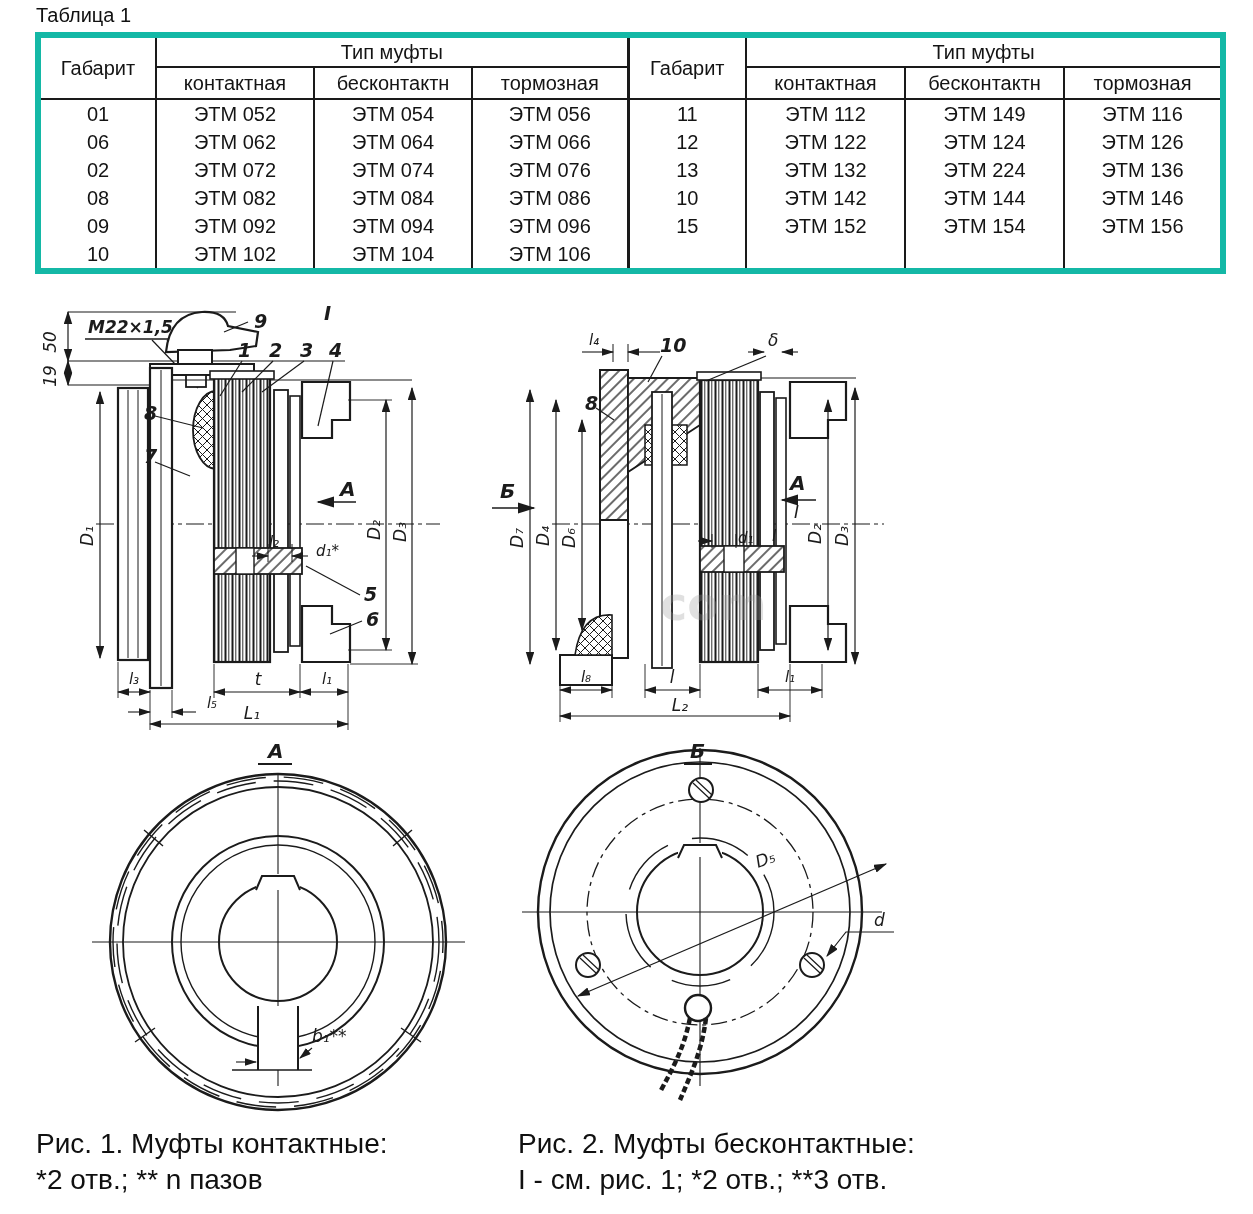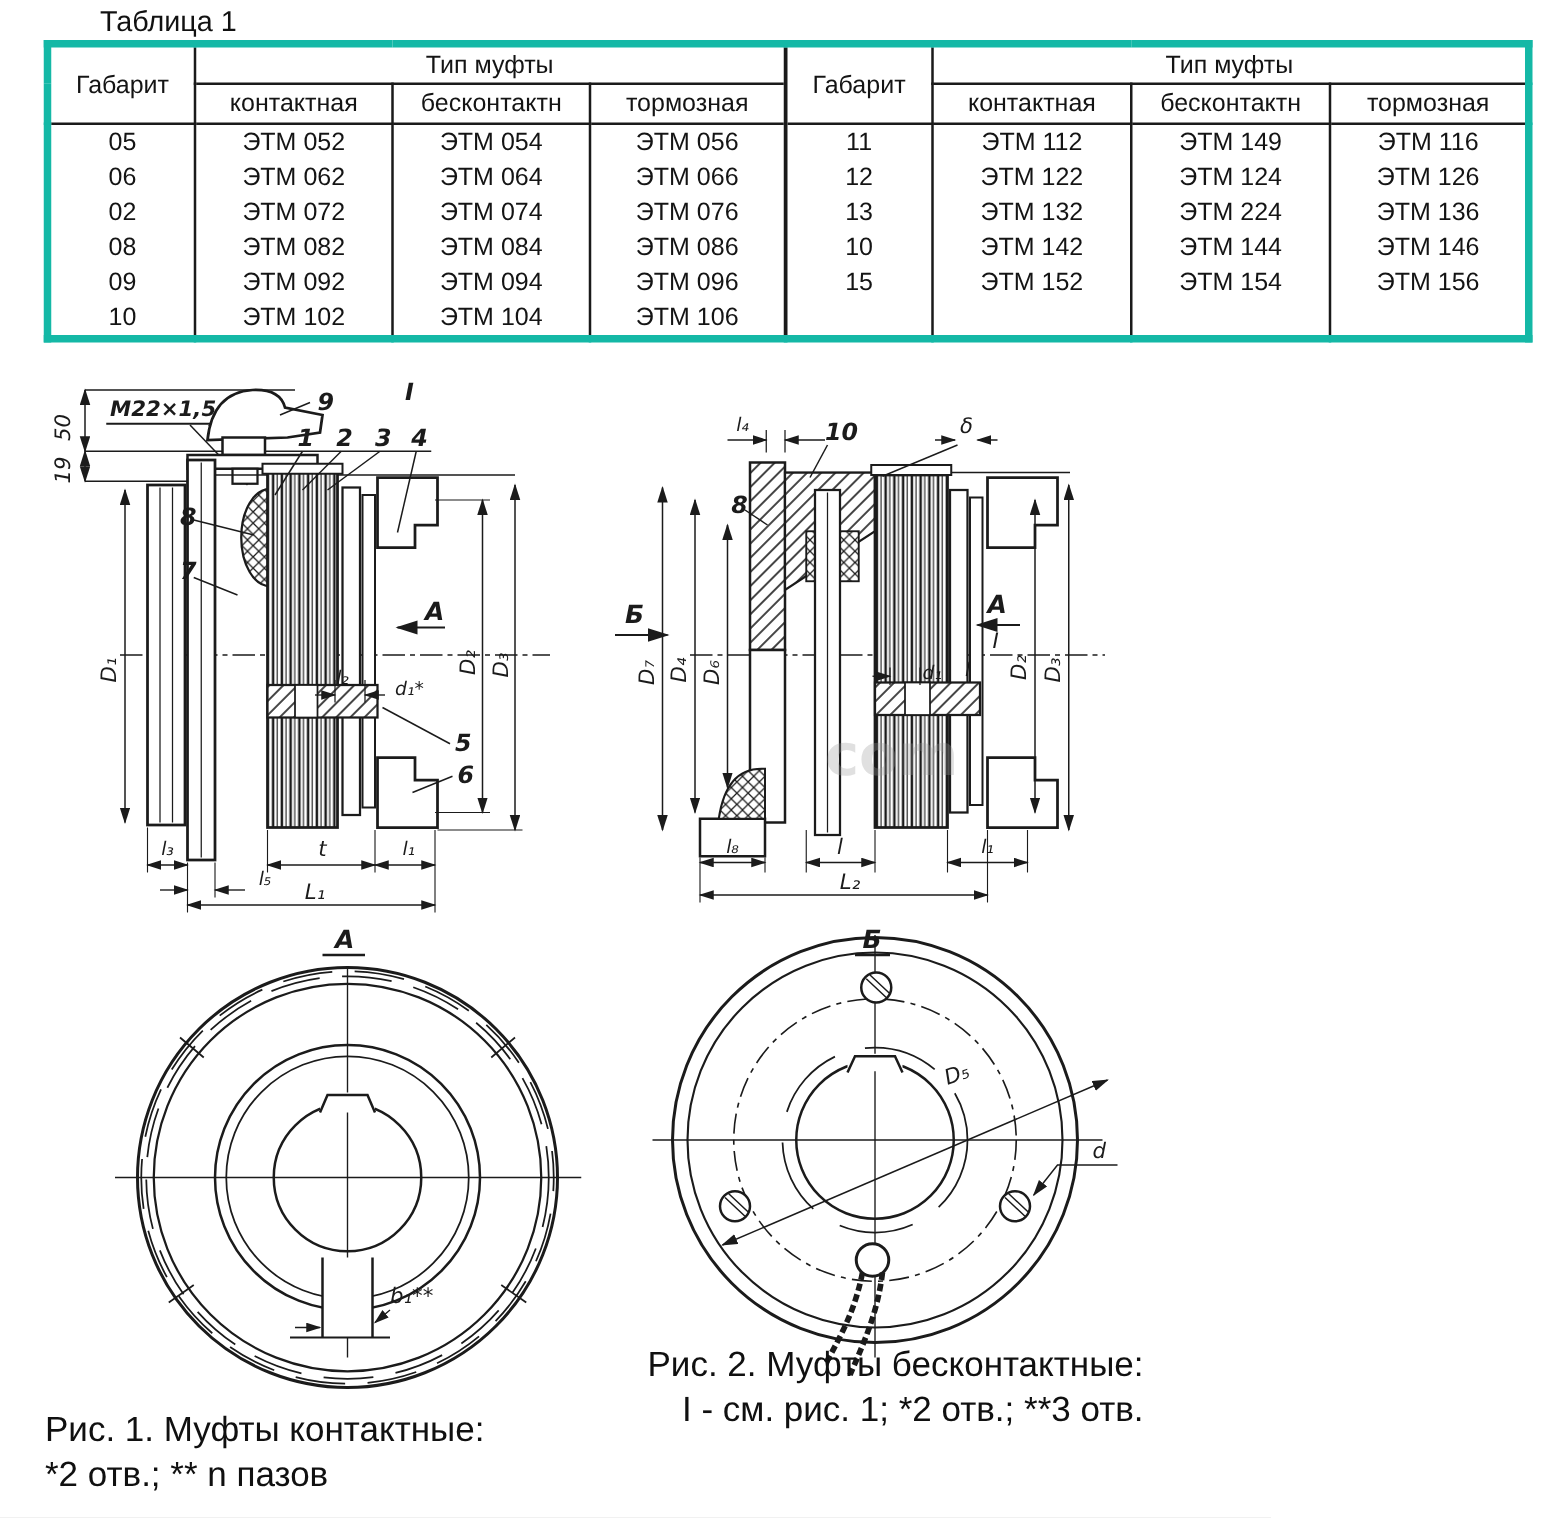--- a/index.html
+++ b/index.html
@@ -1,38 +1,38 @@
 <!DOCTYPE html>
 <html><head>
 <meta charset="utf-8">
 <style>
   html,body{margin:0;padding:0;background:#e8e8e8;}
   #page{position:relative;width:1253px;height:1214px;background:#ffffff;overflow:hidden;
         font-family:"Liberation Sans",sans-serif;color:#151515;}
-  #table-caption{position:absolute;left:36px;top:4px;font-size:23px;color:#111;margin-left:44px;}
+  #table-caption{position:absolute;left:36px;top:4px;font-size:20px;color:#111;}
   #etm-table{position:absolute;left:35px;top:32px;border-collapse:collapse;table-layout:fixed;
              width:1190px;font-size:20px;color:#141414;}
   #etm-table th,#etm-table td{border-left:2px solid #1a1a1a;border-right:2px solid #1a1a1a;
              padding:0 4px;text-align:center;font-weight:normal;white-space:nowrap;overflow:hidden;}
   #etm-table thead th{border-bottom:2px solid #1a1a1a;border-top:2px solid #1a1a1a;}
   #etm-table .h1{height:32px;}
   #etm-table .h2 th{height:30px;margin-left:16px;}
   #etm-table tbody td{height:28px;border-top:none;border-bottom:none;}
   #etm-table{border:6px solid #14b8a6;}
   #etm-table .split{border-right:3px solid #1a1a1a;}
   #draw-wrap{position:absolute;left:0;top:280px;width:1253px;height:850px;}
   svg text{fill:#1b1b1b;}
   .dimtxt{font-family:"DejaVu Sans",sans-serif;font-style:italic;font-size:15px;}
   .dimtxt-lg{font-family:"DejaVu Sans",sans-serif;font-style:italic;font-size:17px;}
   .calltxt{font-family:"DejaVu Sans",sans-serif;font-style:italic;font-size:19px;font-weight:bold;}
   .sectxt{font-family:"DejaVu Sans",sans-serif;font-style:italic;font-size:20px;font-weight:bold;}
   .wm{font-family:"DejaVu Sans",sans-serif;font-size:46px;fill:#9a9a9a;opacity:.30;font-weight:bold;}
   .cap{position:absolute;font-size:28px;line-height:36px;color:#101010;}
   #cap-fig1{left:36px;top:1126px;}
-  #cap-fig2{left:518px;top:1074px;text-align:right;}
+  #cap-fig2{left:518px;top:1126px;}
 </style>
 </head>
 <body>
 
 <div id="page">
 
   <div id="table-caption">Таблица 1</div>
 
   <table id="etm-table">
     <colgroup>
@@ -56,21 +56,21 @@
         <th>контактная</th>
         <th>бесконтактн</th>
         <th class="split">тормозная</th>
         <th>контактная</th>
         <th>бесконтактн</th>
         <th>тормозная</th>
       </tr>
     </thead>
     <tbody>
       <tr>
-        <td>05</td>
+        <td>01</td>
         <td>ЭТМ 052</td>
         <td>ЭТМ 054</td>
         <td class="split">ЭТМ 056</td>
         <td>11</td>
         <td>ЭТМ 112</td>
         <td>ЭТМ 149</td>
         <td>ЭТМ 116</td>
       </tr>
       <tr>
         <td>06</td>

